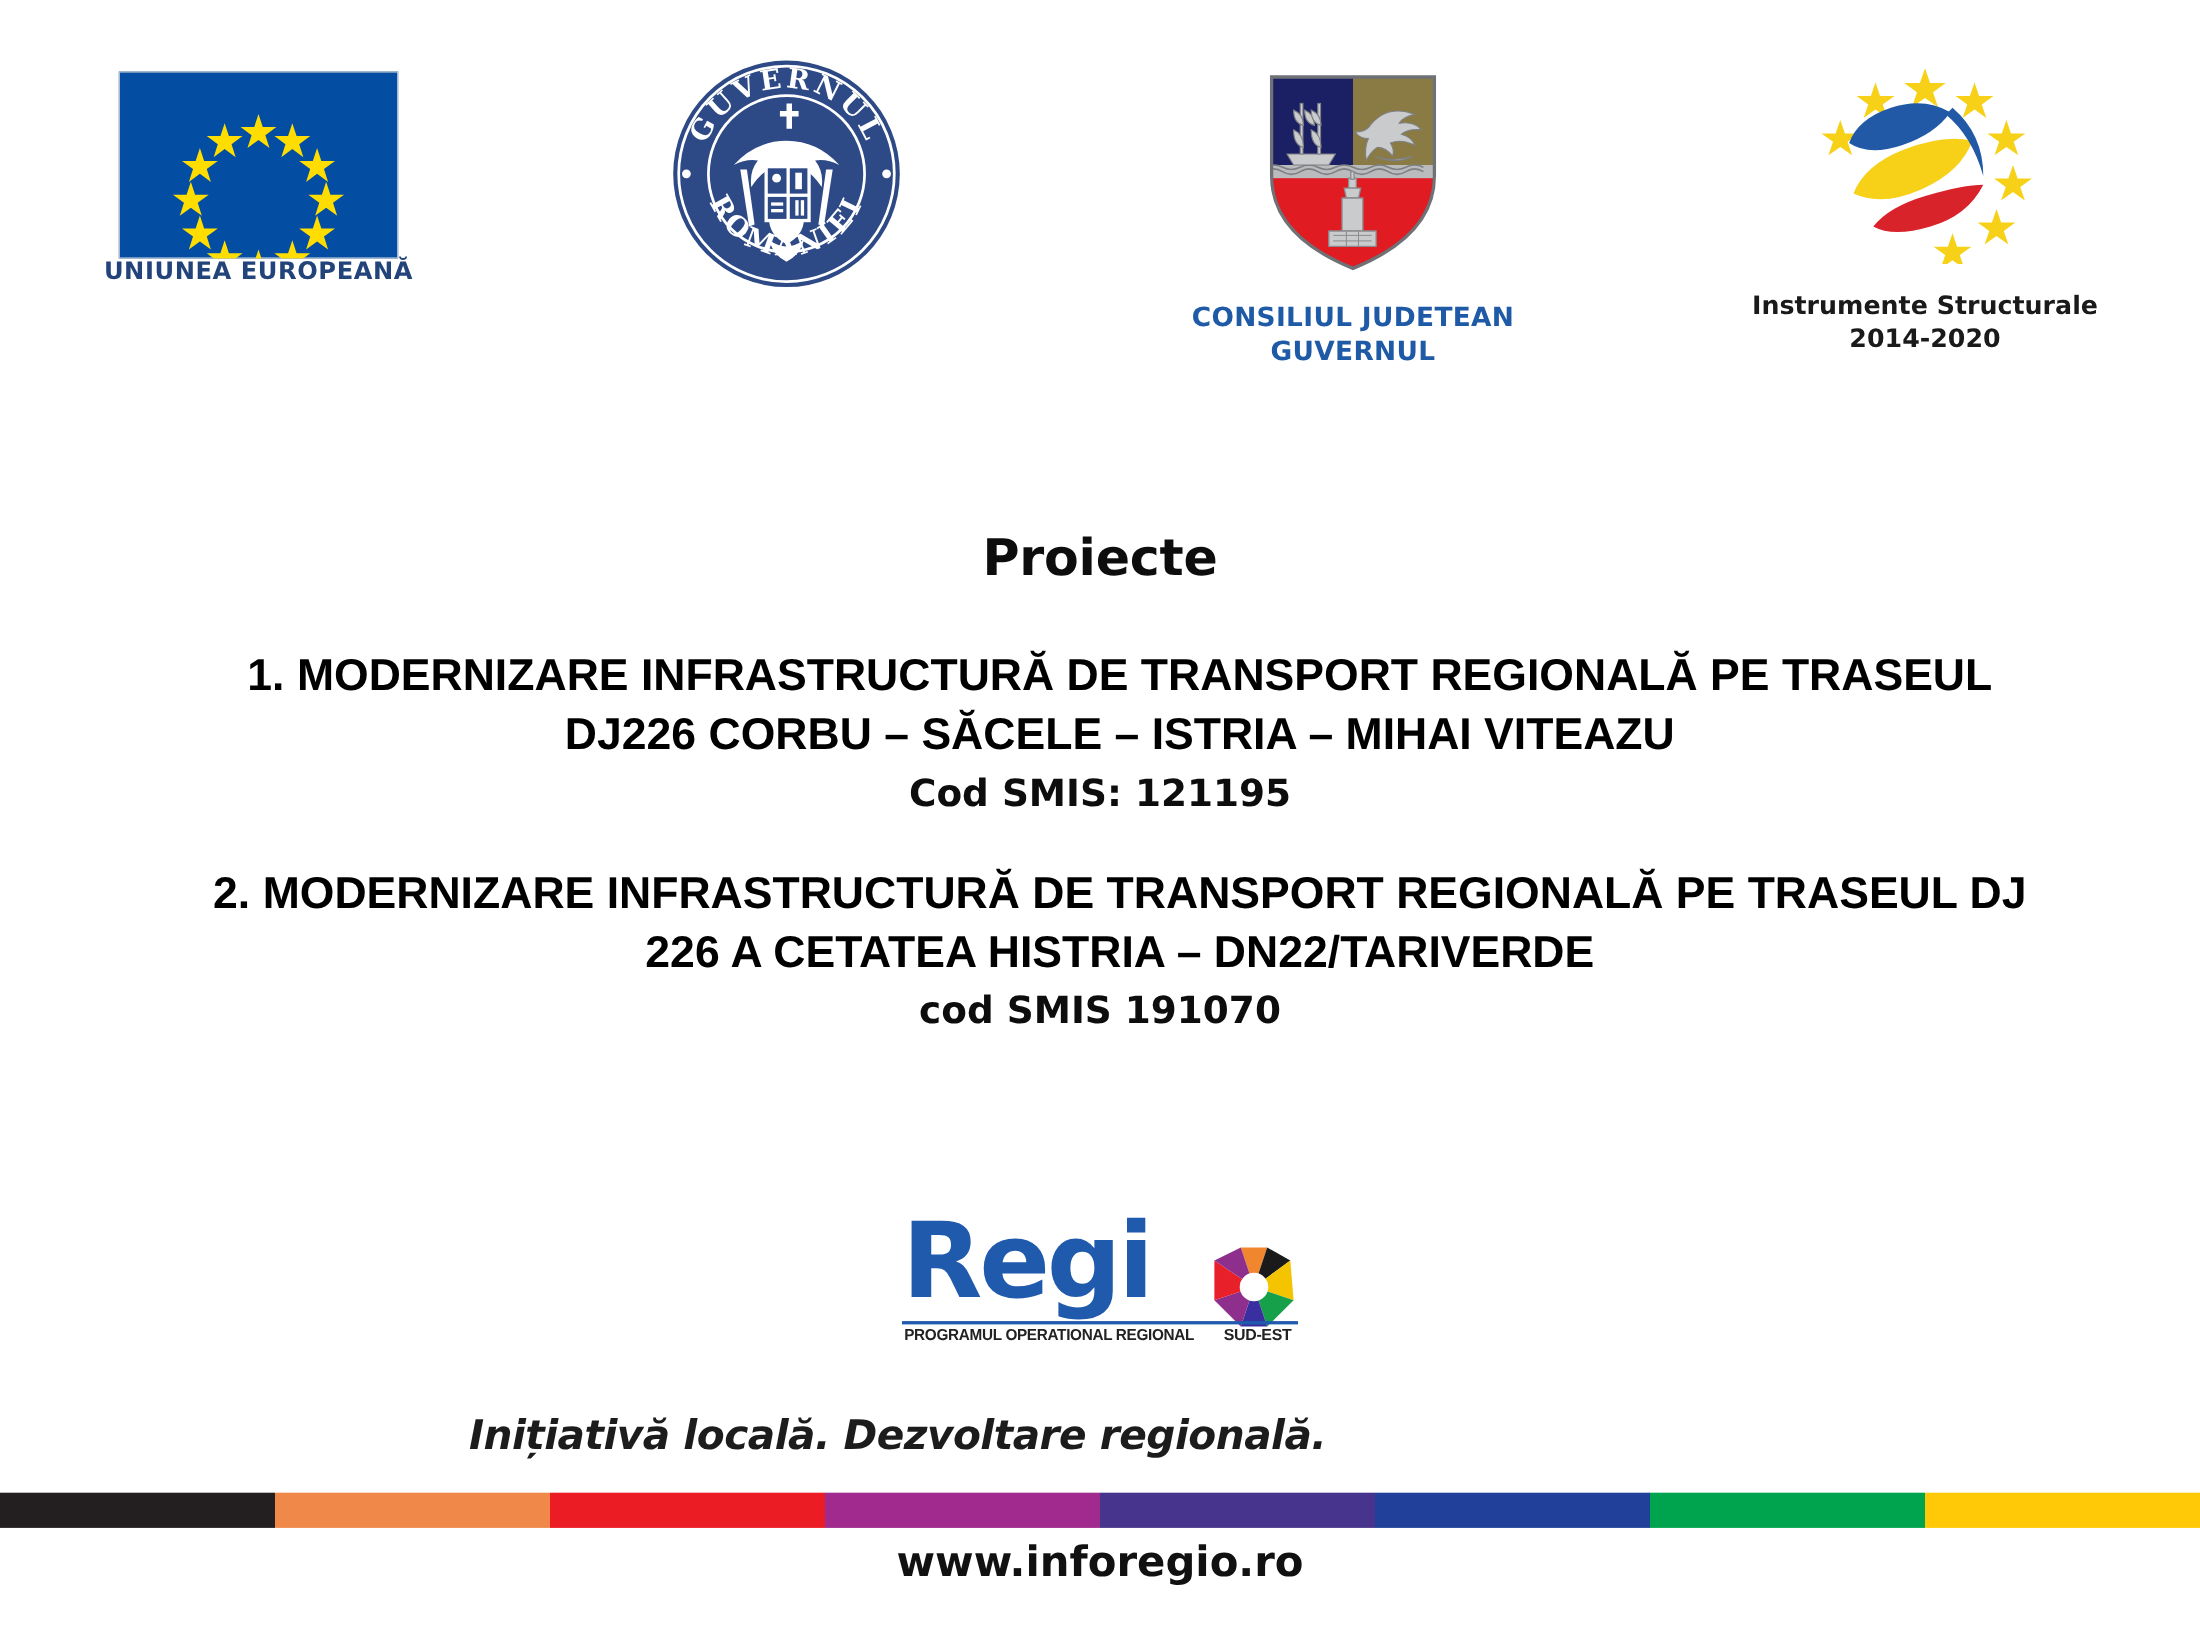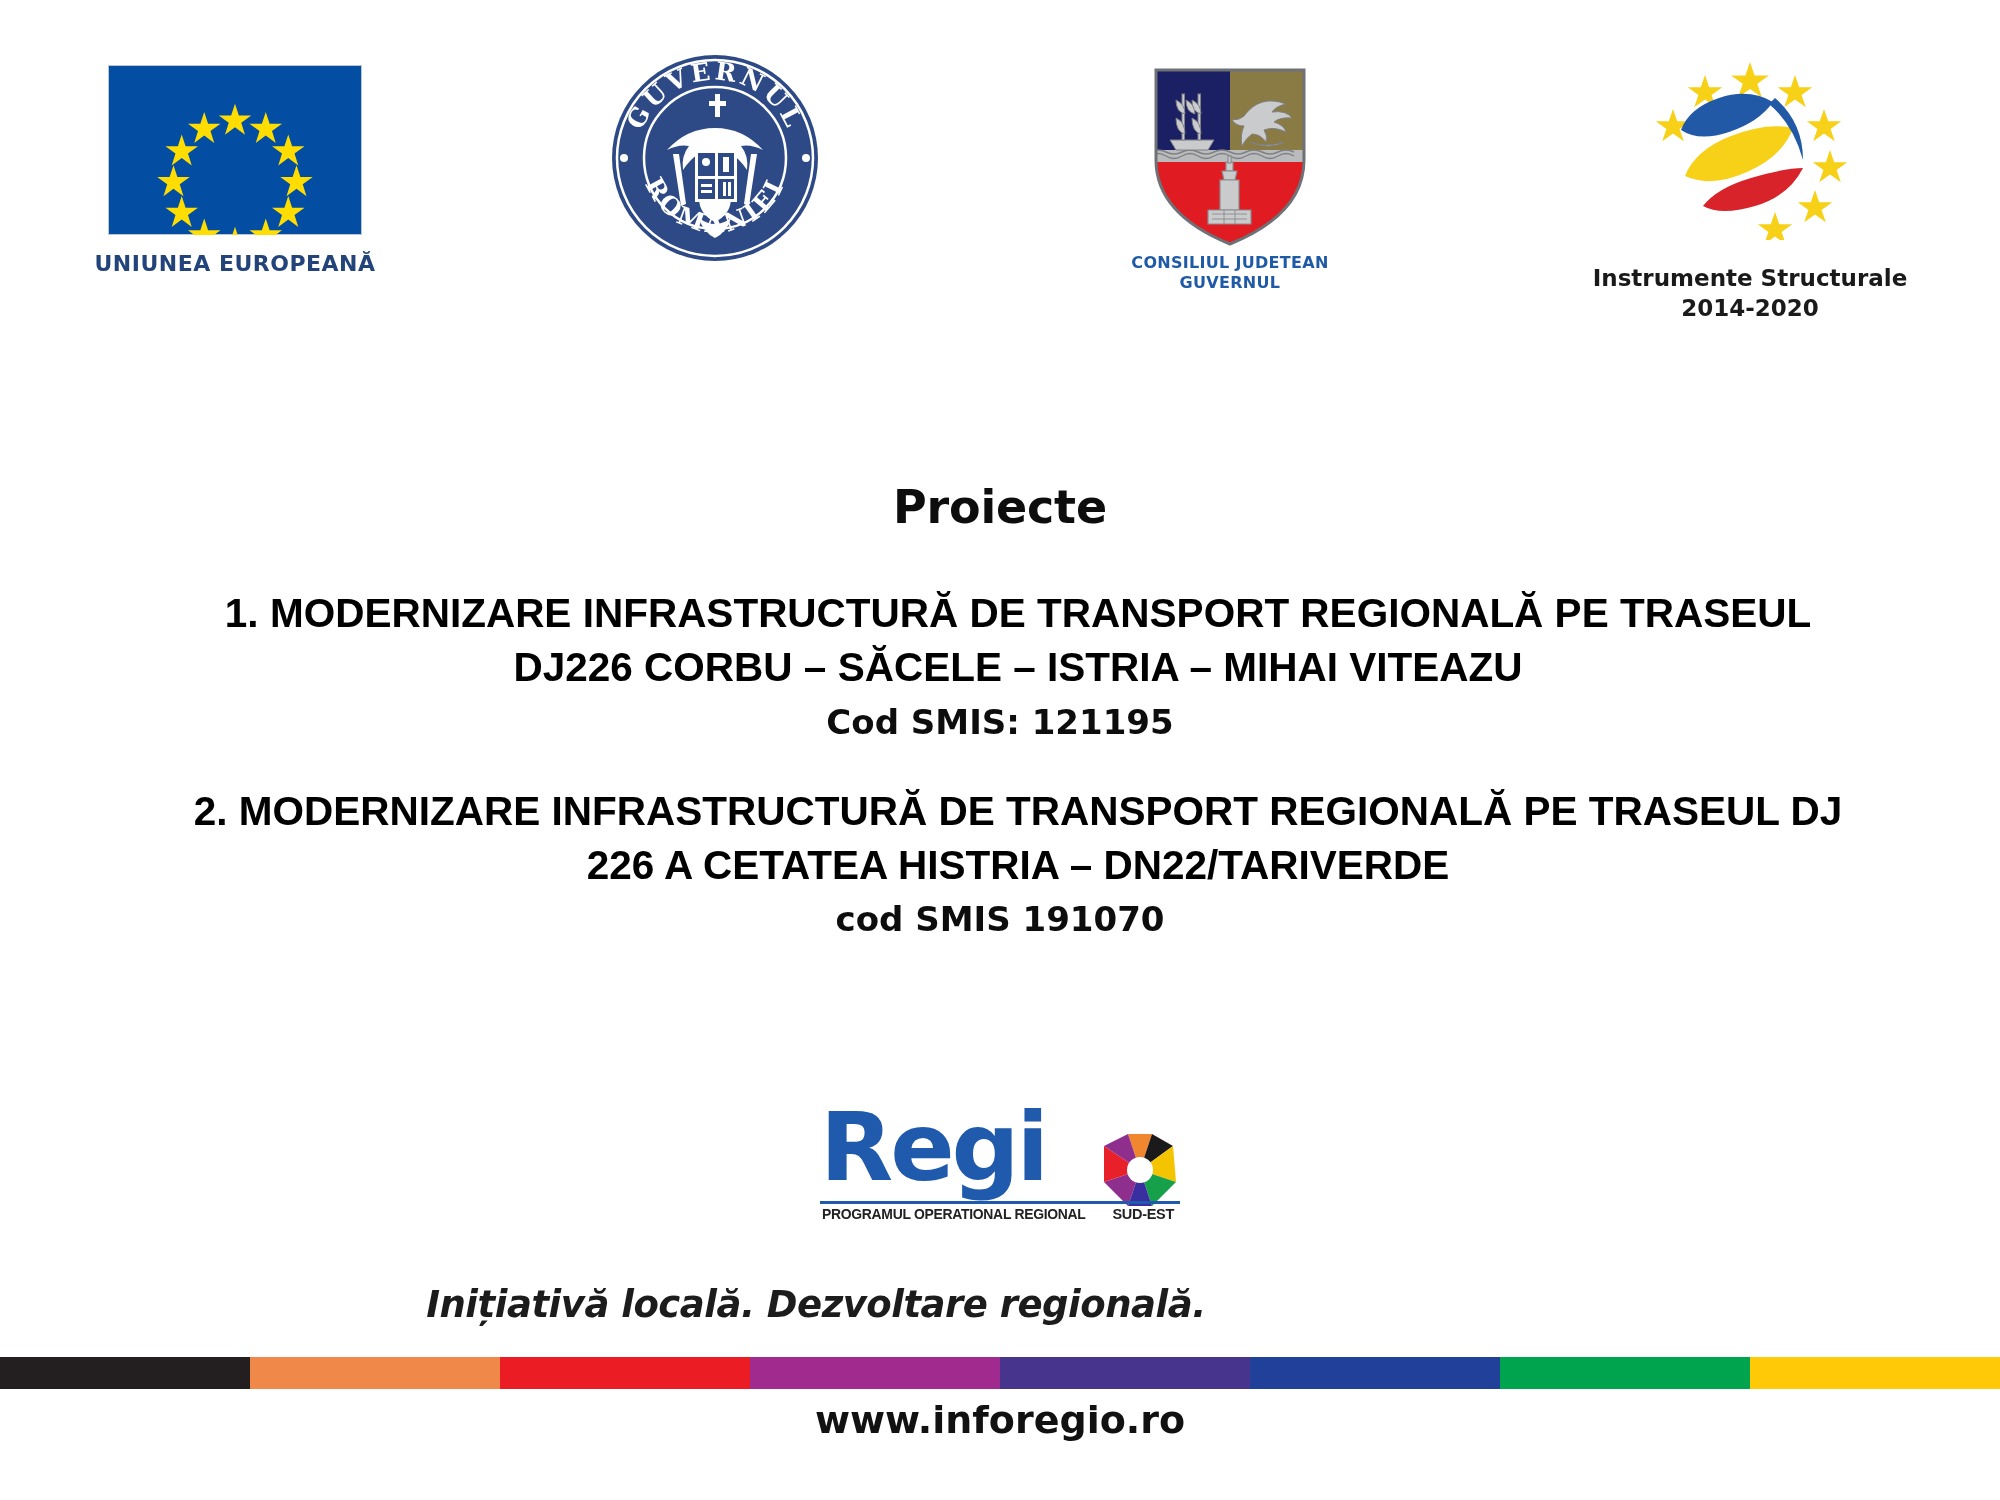--- a/index.html
+++ b/index.html
@@ -47,40 +47,40 @@
     height: 170px;
     background: #034ea2;
     position: relative;
     border: 1px solid #bcc7d4;
   }
   .eu-stars {
     position: absolute;
     inset: 0;
   }
   .eu-caption {
-    margin-top: 16px;
+    margin-top: 0;
     font-size: 22px;
     font-weight: 700;
     letter-spacing: 0.5px;
     color: #23447a;
     font-family: "DejaVu Sans", sans-serif;
   }
 
   
   .gov-seal {
     width: 216px;
     height: 216px;
     position: relative;
   }
 
   
   .coa-wrap { width: 160px; height: 185px; position: relative; }
   .coa-caption {
-    margin-top: 4px;
-    font-size: 16px;
+    margin-top: 24px;
+    font-size: 24px;
     font-weight: 700;
     color: #1f5aa6;
     text-align: center;
     line-height: 1.28;
     letter-spacing: 0.3px;
     font-family: "DejaVu Sans", sans-serif;
   }
 
   
   .is-logo { width: 250px; height: 190px; position: relative; }

